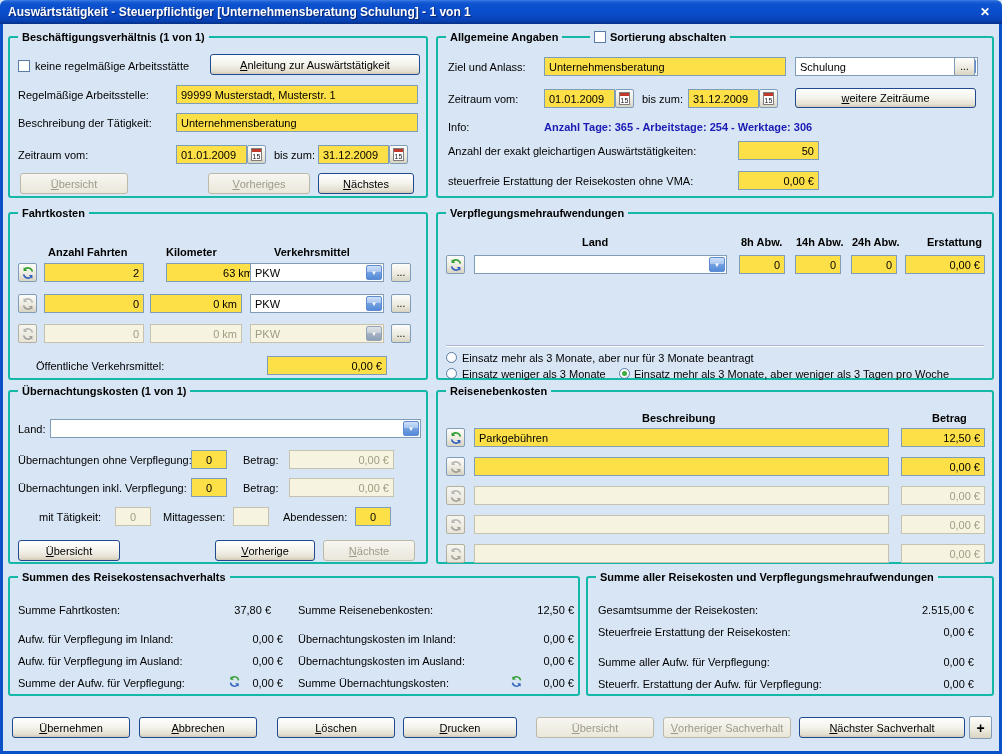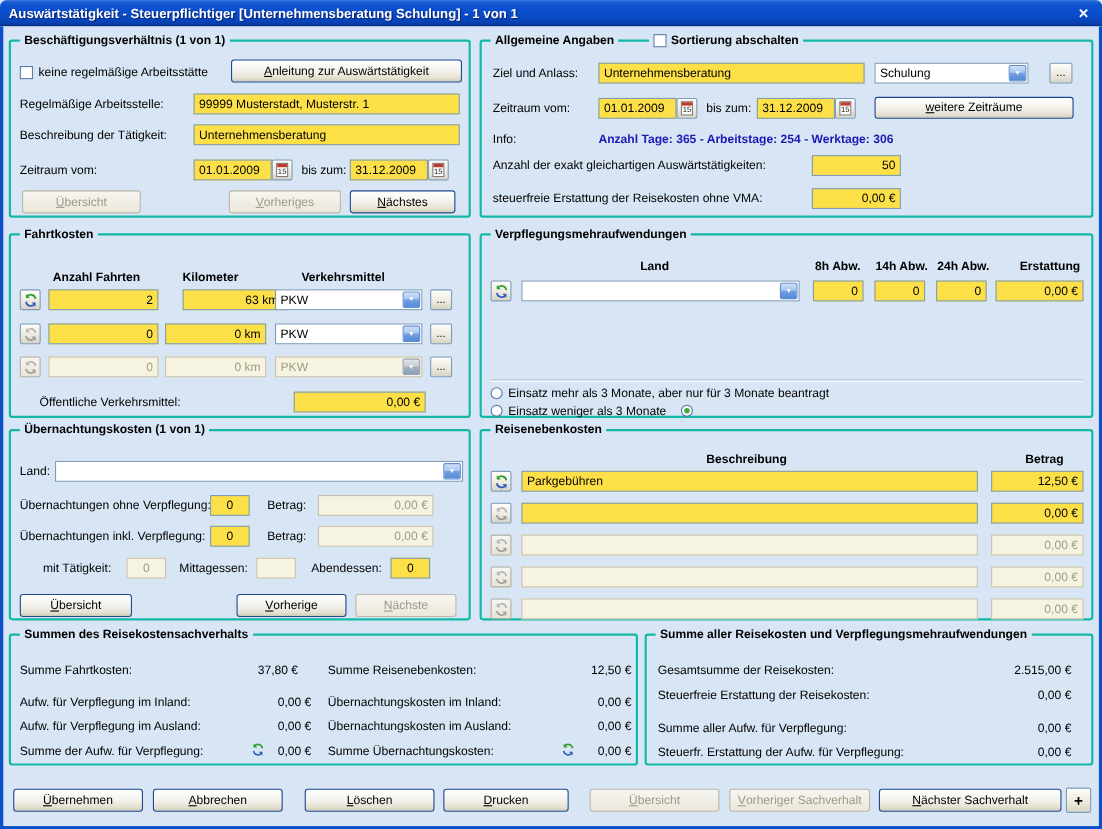--- a/index.html
+++ b/index.html
@@ -97,21 +97,21 @@
 
 <div class="grp" style="left:436px;top:36px;width:558px;height:162px">
   <span class="legend">Allgemeine Angaben</span>
   <span class="legendchk" style="left:152px">
     <span class="chk2"></span>
     <span>Sortierung abschalten</span>
   </span>
 
   <span class="lbl" style="left:10px;top:23px">Ziel und Anlass:</span>
   <input class="txt" style="left: 106px; top: 19px; width: 242px;" value="Unternehmensberatung">
-  <div class="combo" style="left:357px;top:19px;width:140px">
+  <div class="combo" style="left:357px;top:19px;width:183px">
     <span class="cv">Schulung</span>
     <span class="ca">▼</span>
   </div>
   <button class="sbtn" style="left:516px;top:19px;width:21px">...</button>
 
   <span class="lbl" style="left:10px;top:55px">Zeitraum vom:</span>
   <input class="txt" style="left: 106px; top: 51px; width: 71px;" value="01.01.2009">
   <button class="sbtn" style="left:177px;top:51px">
     <span class="cal">
         <span class="calday">15</span>
@@ -219,20 +219,21 @@
   <input class="txt num" style="left: 413px; top: 41px; width: 46px;" value="0">
   <input class="txt num" style="left: 467px; top: 41px; width: 80px;" value="0,00 €">
 
   <div class="divider" style="left:8px;right:8px;top:131px"></div>
 
   <span class="radio" style="left:8px;top:138px"></span>
   <span class="lbl" style="left:24px;top:138px">Einsatz mehr als 3 Monate, aber nur für 3 Monate beantragt</span>
   <span class="radio" style="left:8px;top:154px"></span>
   <span class="lbl" style="left:24px;top:154px">Einsatz weniger als 3 Monate</span>
   <span class="radio sel" style="left:181px;top:154px"></span>
+  <span class="lbl" style="left:196px;top:154px">Einsatz mehr als 3 Monate, aber weniger als 3 Tagen pro Woche</span>
 </div>
 
 <div class="grp" style="left:8px;top:390px;width:420px;height:174px">
   <span class="legend">Übernachtungskosten (1 von 1)</span>
 
   <span class="lbl" style="left:8px;top:31px">Land:</span>
   <div class="combo" style="left:40px;top:27px;width:371px">
     <span class="cv"></span>
     <span class="ca">▼</span>
   </div>

